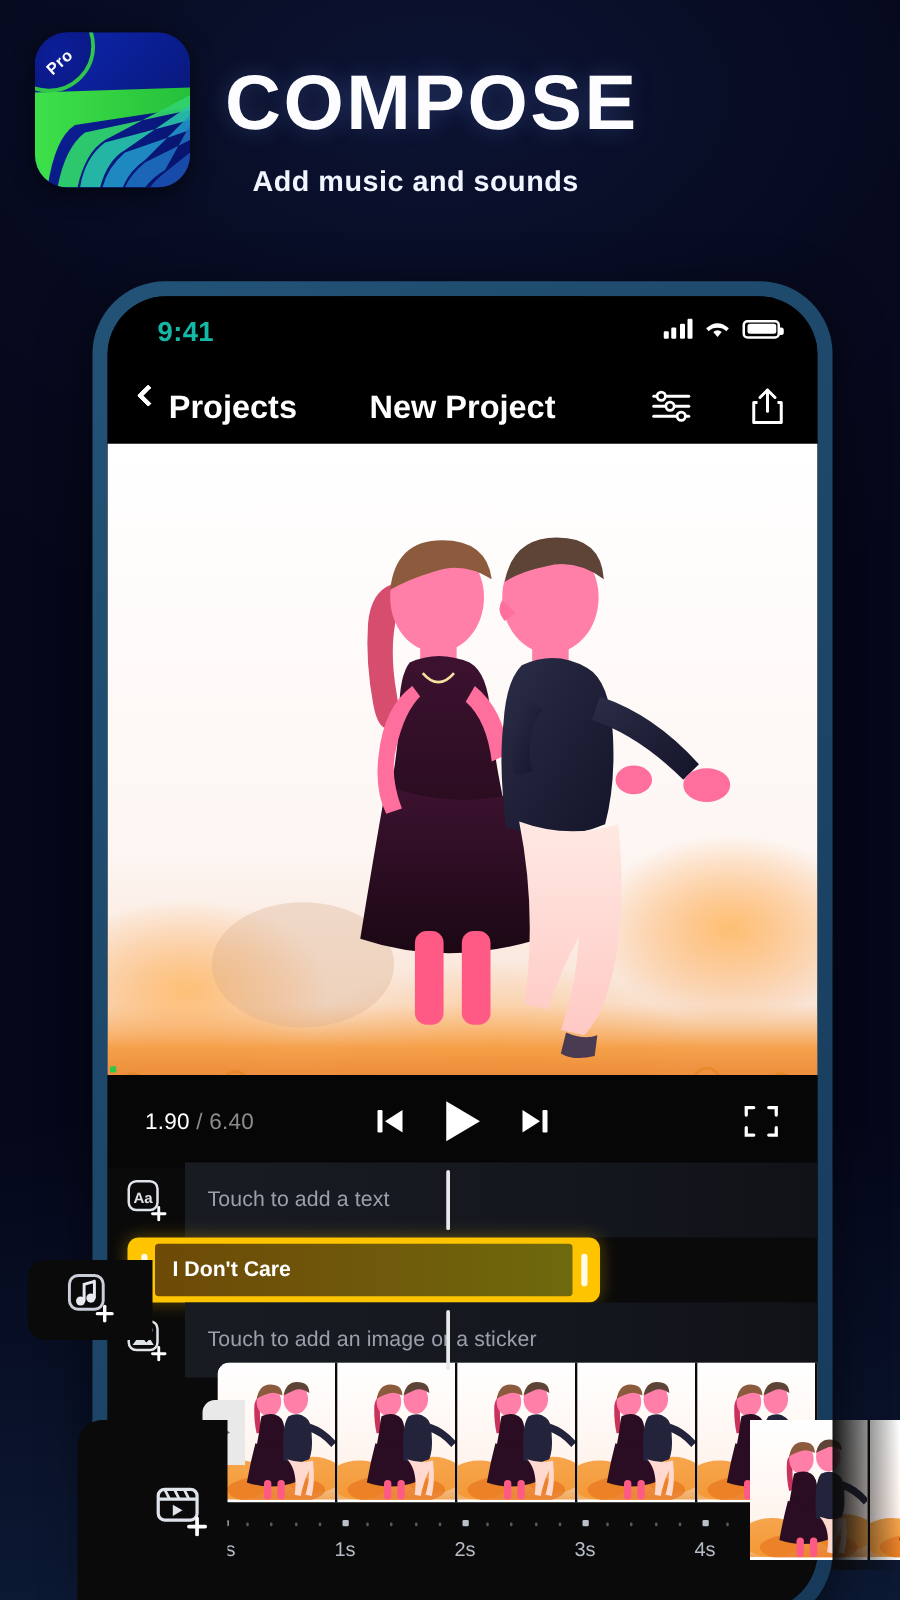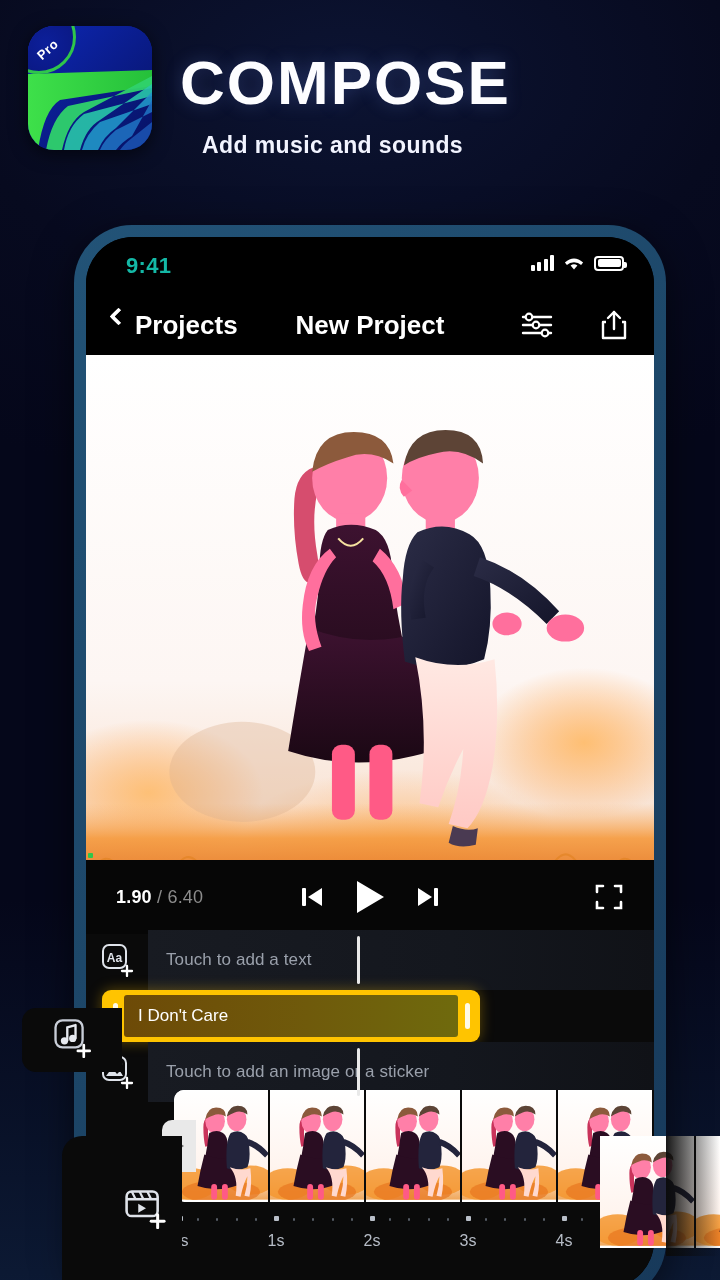--- a/index.html
+++ b/index.html
@@ -112,21 +112,21 @@
   }
   .preview .photo{ position:absolute; inset:0; }
   .progress-dot{ position:absolute; left:2px; bottom:2px; width:5px; height:5px; background:#2fc64a; border-radius:1px; }
 
   
   .controls{
     height:74px; background:#060606; display:flex; align-items:center;
     padding:0 30px; position:relative;
   }
   .time-txt{ font-size:18px; letter-spacing:.2px; }
-  .time-cur{ color:#fff; font-weight:bold; }
+  .time-cur{ color:#fff; font-weight:normal; }
   .time-sep, .time-total{ color:#8c8c8c; }
   .transport{
     position:absolute; left:50%; transform:translateX(-50%);
     display:flex; align-items:center; gap:28px;
   }
   .btn-ico{ cursor:pointer; display:flex; align-items:center; justify-content:center; }
   .fullscreen{ margin-left:auto; }
 
   
   .timeline{ position:relative; background:#0a0a0a; height:378px; }
@@ -148,21 +148,21 @@
     display:flex; align-items:center;
     box-shadow:0 0 14px rgba(255,196,0,.35);
   }
   .handle{ width:18px; height:42px; display:flex; align-items:center; justify-content:center; }
   .handle i{ display:block; width:5px; height:26px; background:#fffbe8; border-radius:3px; }
   .audio-body{
     flex:1; height:42px; border-radius:3px;
     background:linear-gradient(90deg,#6d4a07 0%,#6f5a0b 55%,#6f6a0d 100%);
     display:flex; align-items:center;
   }
-  .audio-title{ color:#fff; font-size:17px; font-weight:normal; margin-left:14px; }
+  .audio-title{ color:#fff; font-size:17px; font-weight:bold; margin-left:14px; }
 
   
   .playhead{
     position:absolute; width:3px; background:#e9e9e9; border-radius:2px;
     left:271px; z-index:6; pointer-events:none;
   }
 
   
   .filmstrip-wrap{ position:absolute; left:0; right:0; top:156px; height:112px; }
   .strip-tab{

